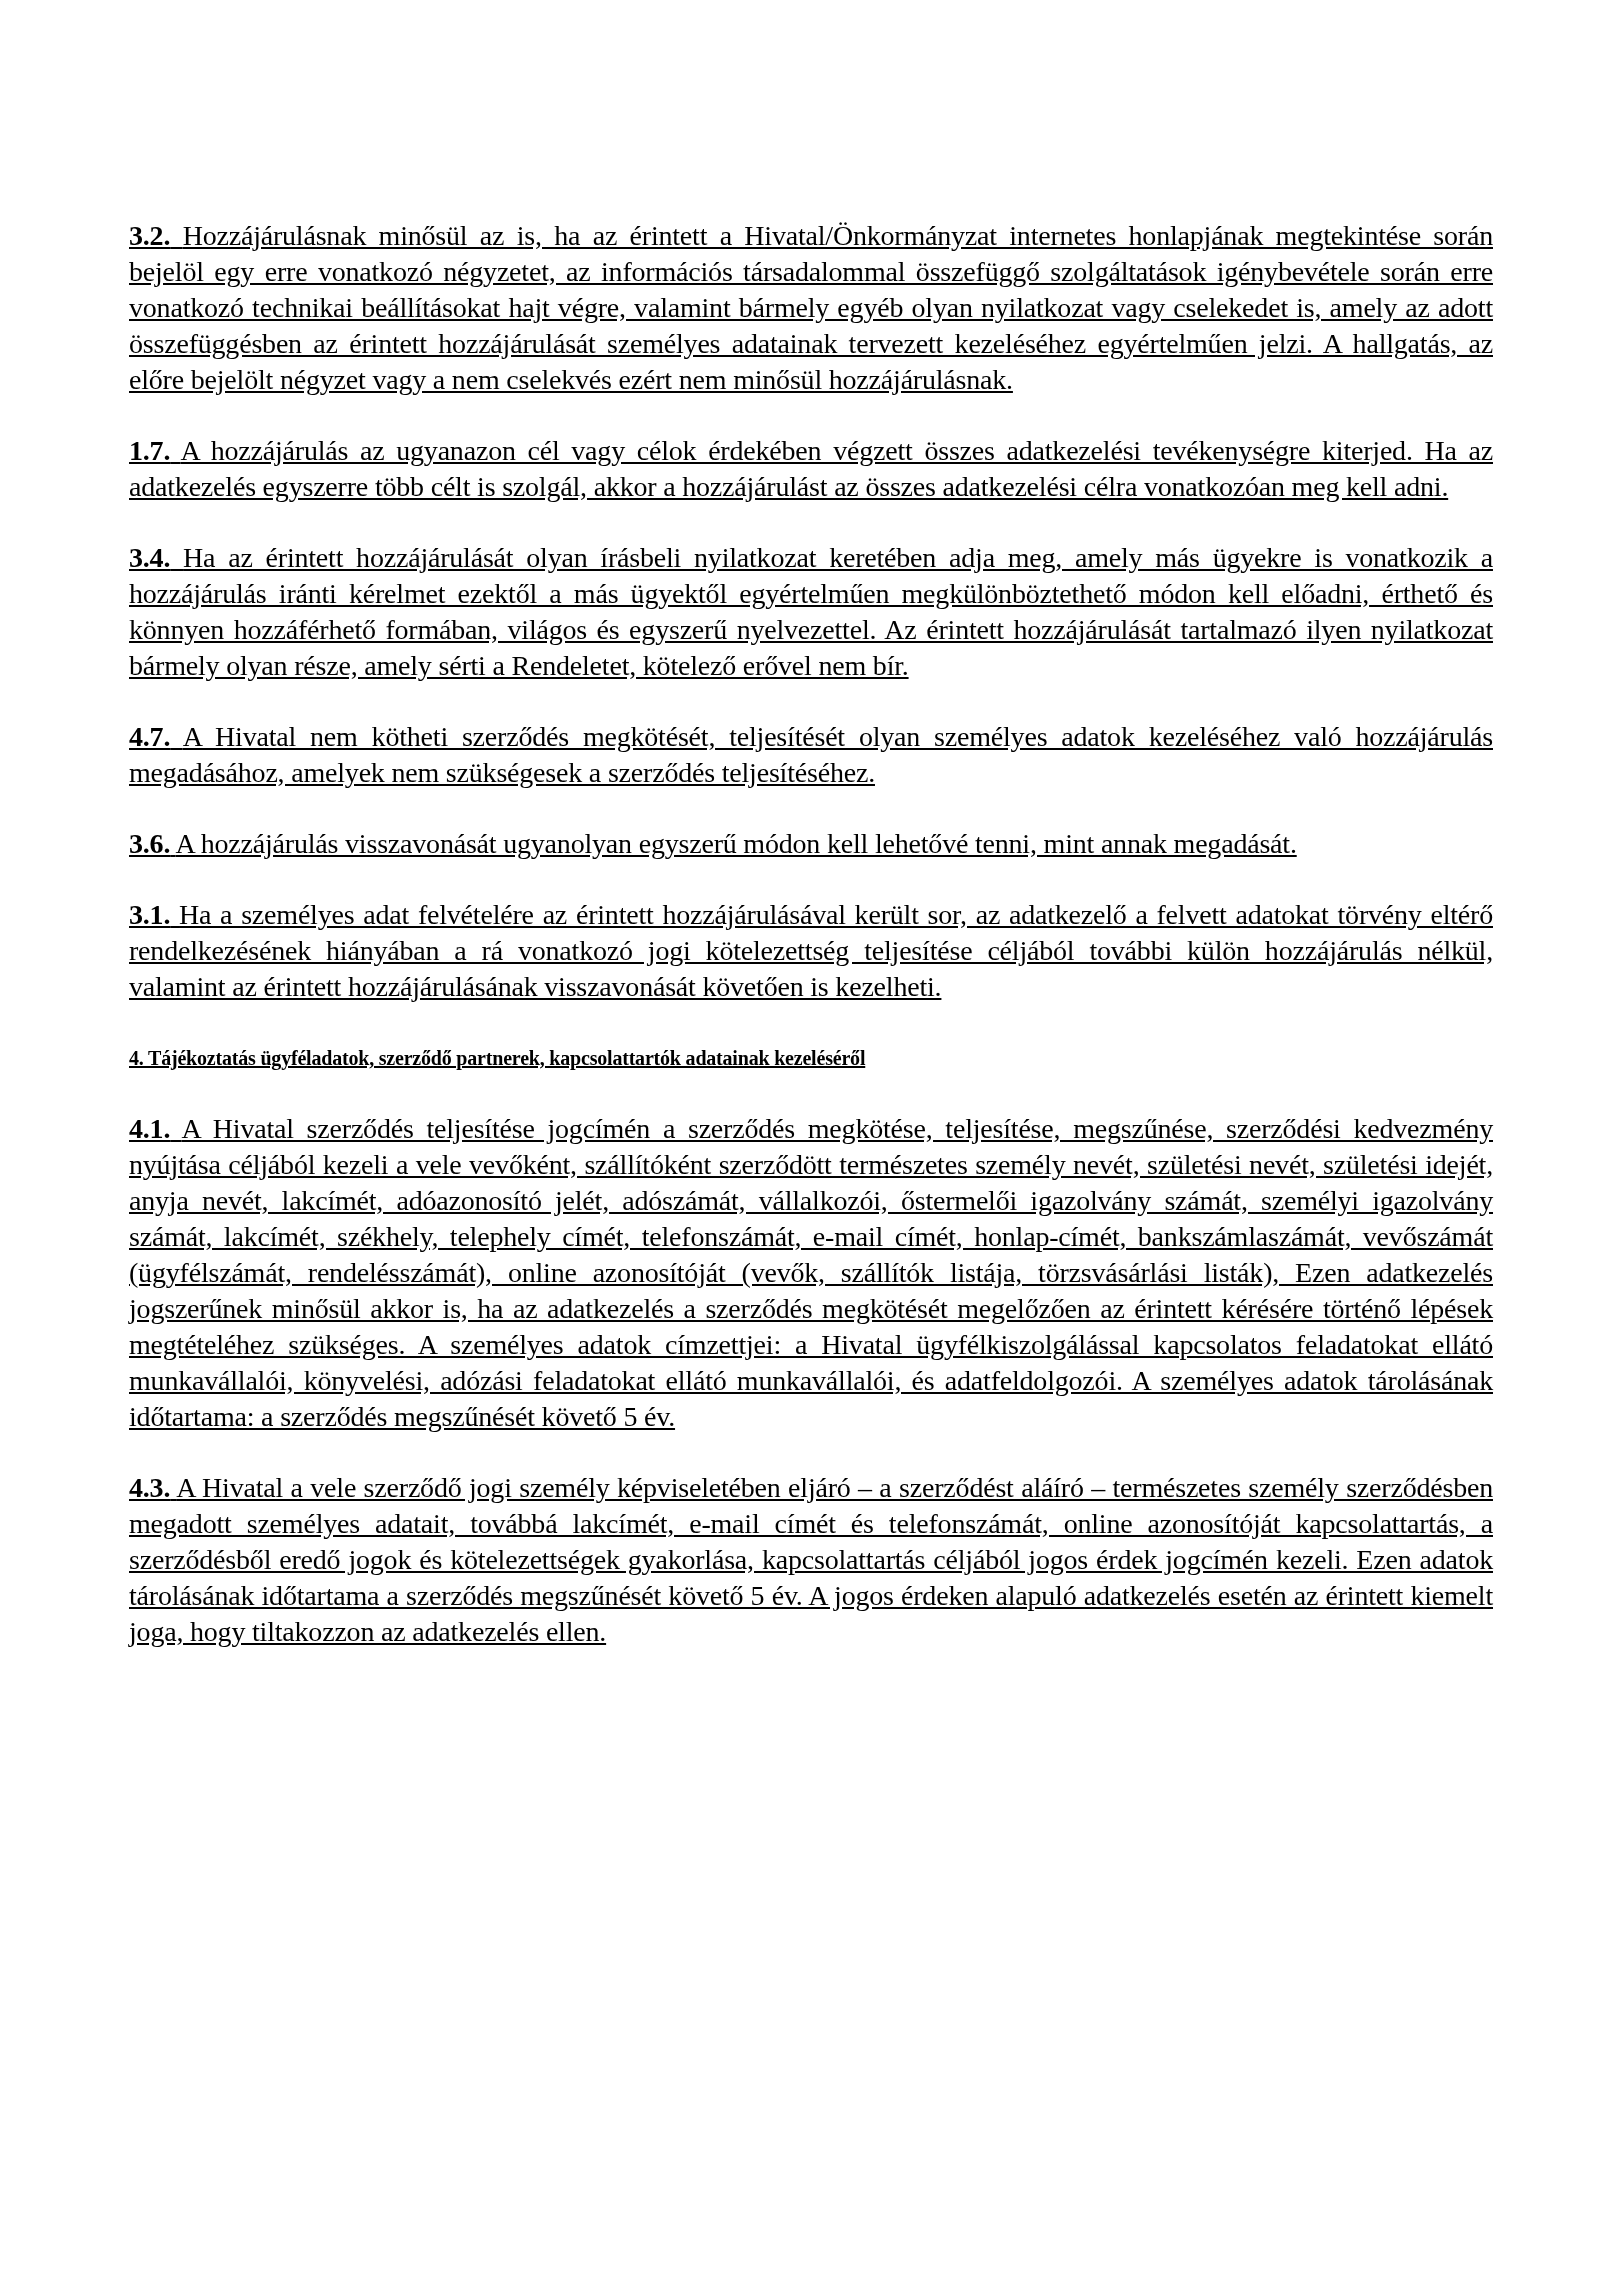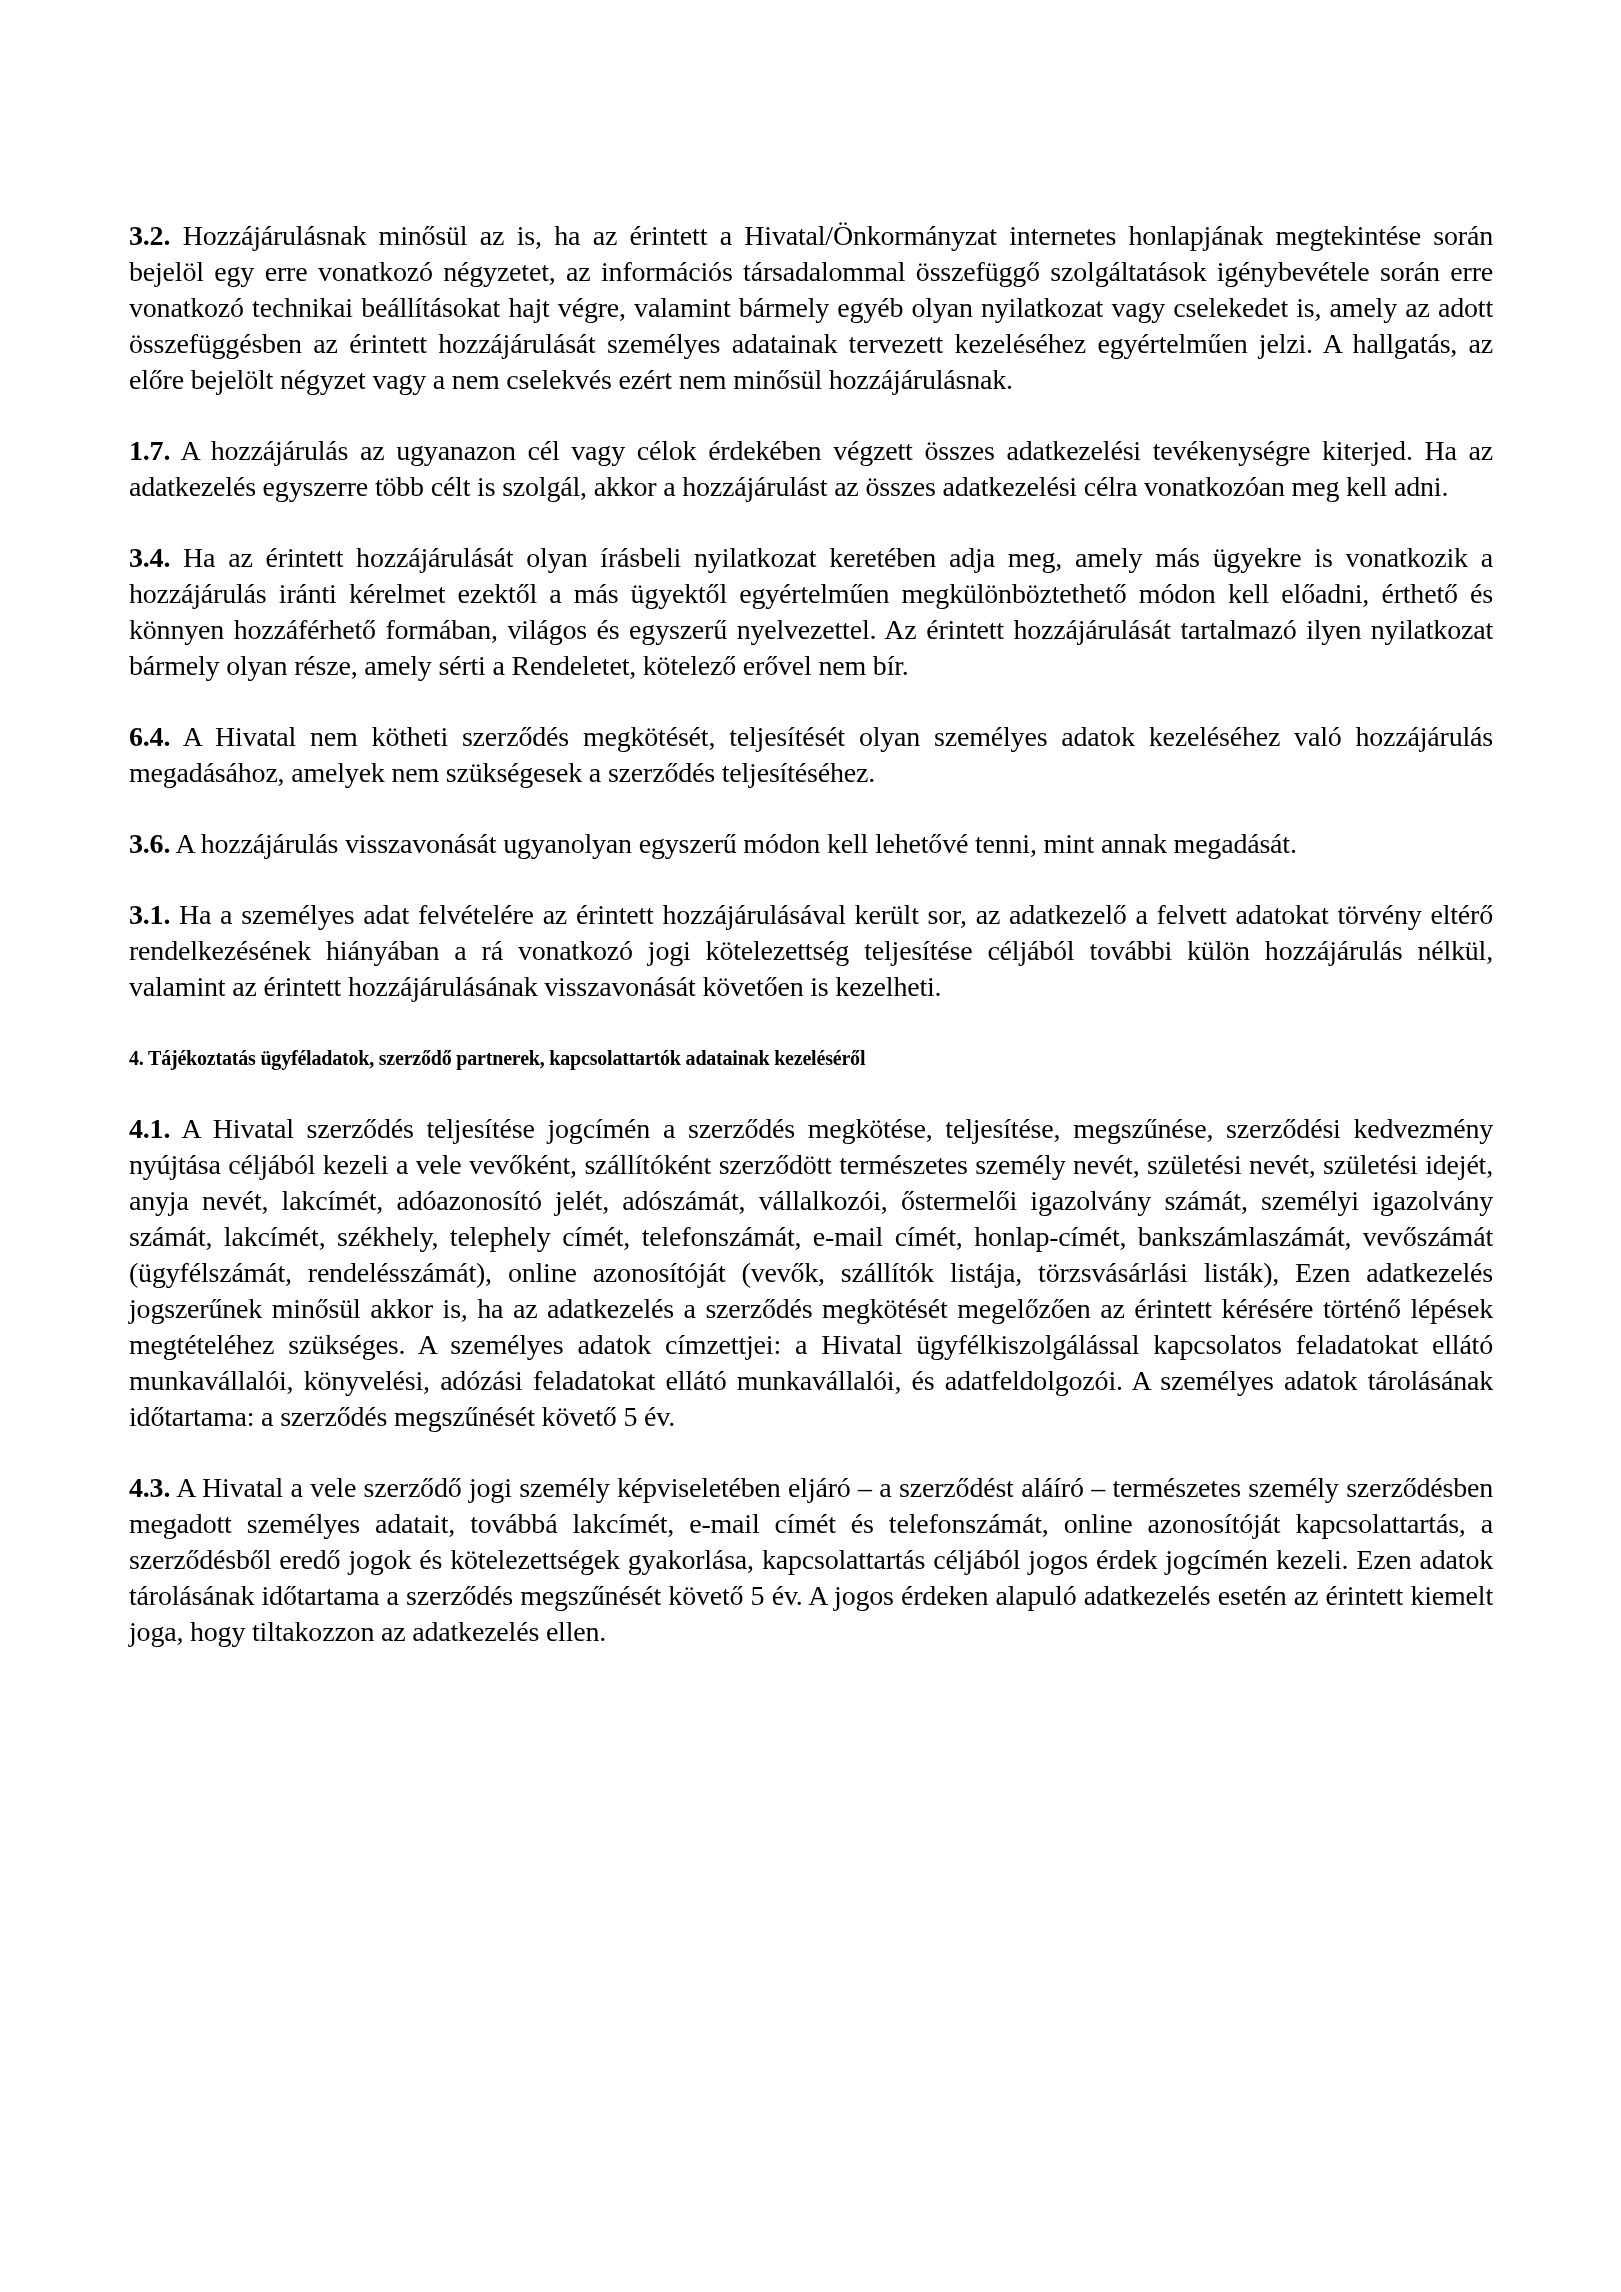--- a/index.html
+++ b/index.html
@@ -12,20 +12,21 @@
     width: 1621px;
     height: 2293px;
     box-sizing: border-box;
     background: #ffffff;
     color: #000000;
     padding: 218px 128px 0 129px;
     font-family: "Liberation Serif", "DejaVu Serif", serif;
     font-size: 28px;
     line-height: 36px;
     overflow: hidden;
+    text-decoration: underline;
   }
   .para {
     margin: 0 0 35px 0;
     text-align: justify;
     letter-spacing: -0.2px;
   }
   .para .num {
     font-weight: bold;
   }
   .heading {
@@ -41,21 +42,21 @@
 <body>
 
 <div class="page">
 
   <p class="para"><b class="num">3.2.</b> <span>Hozzájárulásnak minősül az is, ha az érintett a Hivatal/Önkormányzat internetes honlapjának megtekintése során bejelöl egy erre vonatkozó négyzetet, az információs társadalommal összefüggő szolgáltatások igénybevétele során erre vonatkozó technikai beállításokat hajt végre, valamint bármely egyéb olyan nyilatkozat vagy cselekedet is, amely az adott összefüggésben az érintett hozzájárulását személyes adatainak tervezett kezeléséhez egyértelműen jelzi. A hallgatás, az előre bejelölt négyzet vagy a nem cselekvés ezért nem minősül hozzájárulásnak.</span></p>
 
   <p class="para"><b class="num">1.7.</b> <span>A hozzájárulás az ugyanazon cél vagy célok érdekében végzett összes adatkezelési tevékenységre kiterjed. Ha az adatkezelés egyszerre több célt is szolgál, akkor a hozzájárulást az összes adatkezelési célra vonatkozóan meg kell adni.</span></p>
 
   <p class="para"><b class="num">3.4.</b> <span>Ha az érintett hozzájárulását olyan írásbeli nyilatkozat keretében adja meg, amely más ügyekre is vonatkozik a hozzájárulás iránti kérelmet ezektől a más ügyektől egyértelműen megkülönböztethető módon kell előadni, érthető és könnyen hozzáférhető formában, világos és egyszerű nyelvezettel. Az érintett hozzájárulását tartalmazó ilyen nyilatkozat bármely olyan része, amely sérti a Rendeletet, kötelező erővel nem bír.</span></p>
 
-  <p class="para"><b class="num">6.4.</b> <span>A Hivatal nem kötheti szerződés megkötését, teljesítését olyan személyes adatok kezeléséhez való hozzájárulás megadásához, amelyek nem szükségesek a szerződés teljesítéséhez.</span></p>
+  <p class="para"><b class="num">4.7.</b> <span>A Hivatal nem kötheti szerződés megkötését, teljesítését olyan személyes adatok kezeléséhez való hozzájárulás megadásához, amelyek nem szükségesek a szerződés teljesítéséhez.</span></p>
 
   <p class="para"><b class="num">3.6.</b> <span>A hozzájárulás visszavonását ugyanolyan egyszerű módon kell lehetővé tenni, mint annak megadását.</span></p>
 
   <p class="para"><b class="num">3.1.</b> <span>Ha a személyes adat felvételére az érintett hozzájárulásával került sor, az adatkezelő a felvett adatokat törvény eltérő rendelkezésének hiányában a rá vonatkozó jogi kötelezettség teljesítése céljából további külön hozzájárulás nélkül, valamint az érintett hozzájárulásának visszavonását követően is kezelheti.</span></p>
 
   <p class="heading">4. Tájékoztatás ügyféladatok, szerződő partnerek, kapcsolattartók adatainak kezeléséről</p>
 
   <p class="para"><b class="num">4.1.</b> <span>A Hivatal szerződés teljesítése jogcímén a szerződés megkötése, teljesítése, megszűnése, szerződési kedvezmény nyújtása céljából kezeli a vele vevőként, szállítóként szerződött természetes személy nevét, születési nevét, születési idejét, anyja nevét, lakcímét, adóazonosító jelét, adószámát, vállalkozói, őstermelői igazolvány számát, személyi igazolvány számát, lakcímét, székhely, telephely címét, telefonszámát, e-mail címét, honlap-címét, bankszámlaszámát, vevőszámát (ügyfélszámát, rendelésszámát), online azonosítóját (vevők, szállítók listája, törzsvásárlási listák), Ezen adatkezelés jogszerűnek minősül akkor is, ha az adatkezelés a szerződés megkötését megelőzően az érintett kérésére történő lépések megtételéhez szükséges. A személyes adatok címzettjei: a Hivatal ügyfélkiszolgálással kapcsolatos feladatokat ellátó munkavállalói, könyvelési, adózási feladatokat ellátó munkavállalói, és adatfeldolgozói. A személyes adatok tárolásának időtartama: a szerződés megszűnését követő 5 év.</span></p>
 
 

